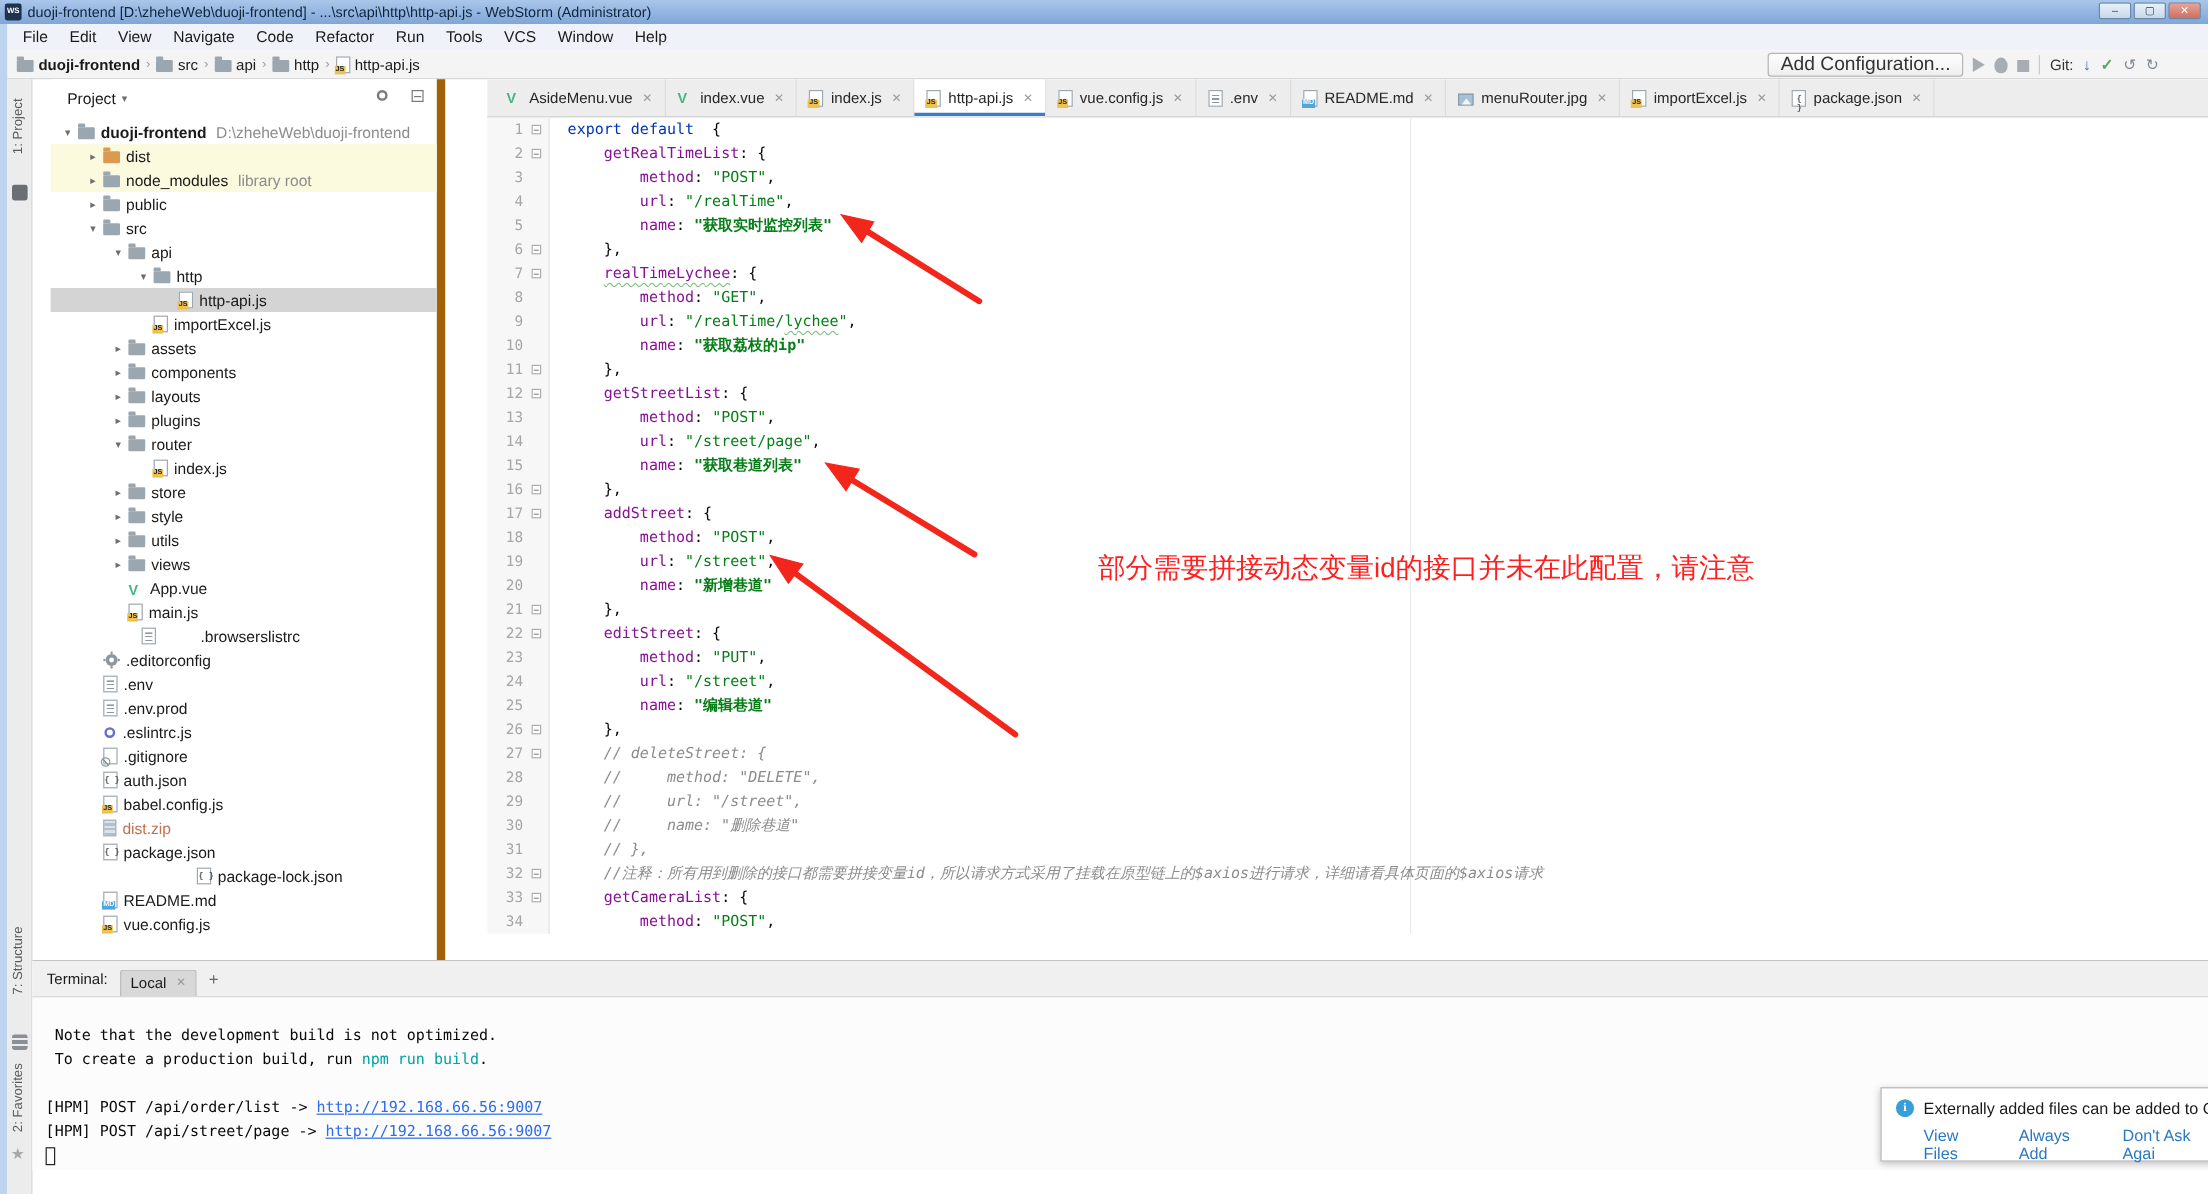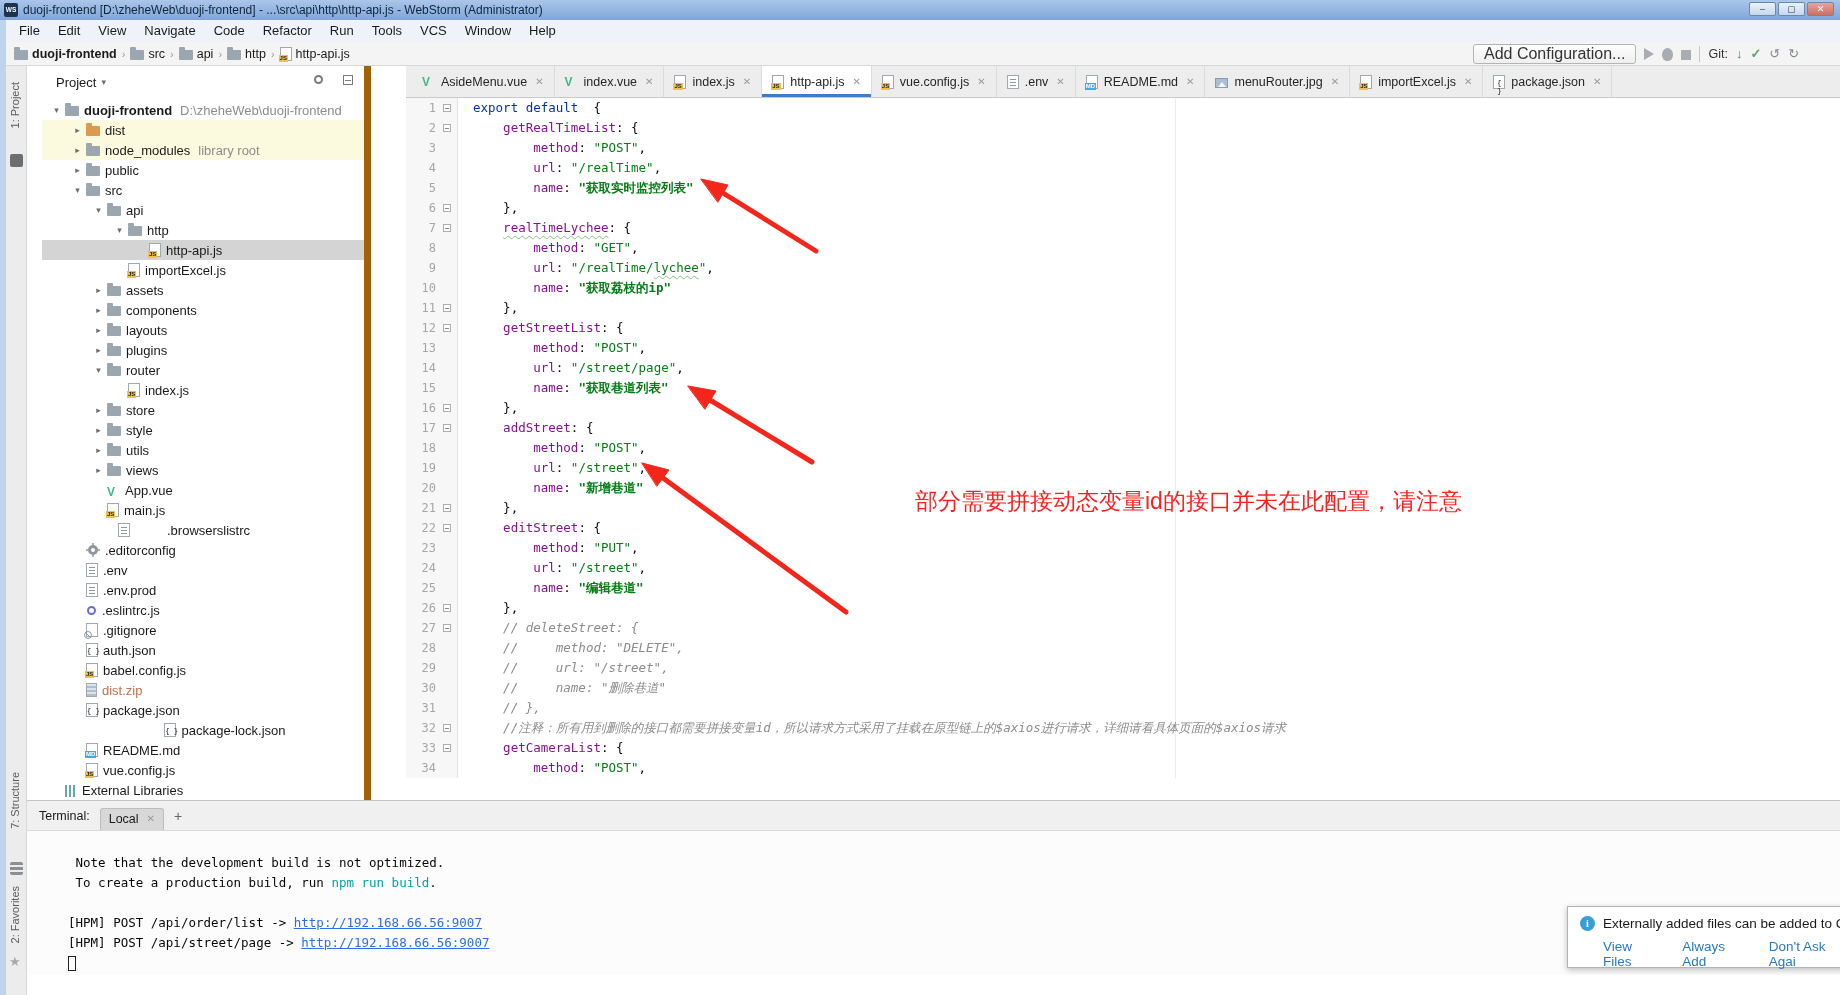--- a/index.html
+++ b/index.html
@@ -126,30 +126,30 @@
   .tk-p{color:#871094;}
   .tk-pt{color:#871094;text-decoration:underline wavy 1px #86c286;text-underline-offset:3px;}
   .tk-s{color:#067d17;}
   .tk-sw{color:#067d17;text-decoration:underline wavy 1px #86c286;text-underline-offset:3px;}
   .tk-sb{color:#067d17;font-weight:bold;}
   .tk-c{color:#8c8c8c;font-style:italic;}
   .tk-d{color:#080808;}
   .tk-cy{color:#00a3a3;}
   .tk-ln{color:#2e6ced;text-decoration:underline;}
   
-  .red-note{position:absolute;left:915px;top:458px;font-size:23px;color:#ff1f1f;z-index:40;white-space:nowrap;margin-top:28px;}
+  .red-note{position:absolute;left:915px;top:458px;font-size:23px;color:#ff1f1f;z-index:40;white-space:nowrap;}
   .arrows{position:absolute;left:0;top:0;width:1840px;height:995px;pointer-events:none;z-index:39;}
   
   .terminal{position:absolute;left:27px;top:800px;width:1813px;height:175px;background:#fcfcfc;border-top:1px solid #c4c4c4;}
   .term-tabs{height:30px;background:#f0f0f0;border-bottom:1px solid #dadada;display:flex;align-items:center;
              font-size:12.5px;padding-left:12px;gap:10px;}
   .term-tab{background:#d8d8d8;border:1px solid #bdbdbd;border-bottom:none;border-radius:3px 3px 0 0;
             padding:3px 8px 4px;display:flex;align-items:center;gap:6px;margin-top:6px;}
   .term-plus{color:#666;font-size:14px;}
-  .term-body{padding:2px 0 0 11px;margin-left:30px;}
+  .term-body{padding:2px 0 0 11px;}
   .term-line{height:20px;line-height:20px;font-family:"DejaVu Sans Mono",monospace;font-size:12.5px;white-space:pre;color:#1a1a1a;}
   .term-cursor{display:inline-block;width:8px;height:15px;border:1px solid #222;vertical-align:middle;}
   
   .statusbar{position:absolute;left:0;top:1003px;width:1840px;height:20px;background:#f0f0f0;
              border-top:1px solid #c6c6c6;display:flex;align-items:center;font-size:11.5px;color:#333;
              padding-left:30px;gap:26px;}
   .sb-item{display:flex;align-items:center;gap:5px;padding:1px 6px;border-radius:2px;}
   .sb-item.active{background:#dcdcdc;border:1px solid #b3b3b3;}
   .sb-ic-todo{width:10px;height:8px;background:repeating-linear-gradient(#6f7479 0 1px,transparent 1px 3px);}
   .sb-ic-term{width:12px;height:11px;background:#4d4d4d;border-radius:1px;color:#fff;
@@ -424,25 +424,20 @@
         </div>
         <div class="tree-row" style="padding-left: 27px;">
           <span class="chev"></span>
           <span class="ic ic-md"></span>
           <span class="tree-label">README.md</span>
         </div>
         <div class="tree-row" style="padding-left: 27px;">
           <span class="chev"></span>
           <span class="ic ic-js"></span>
           <span class="tree-label">vue.config.js</span>
-        </div>
-        <div class="tree-row" style="padding-left: 6px;">
-          <span class="chev"></span>
-          <span class="ic ic-lib"></span>
-          <span class="tree-label">External Libraries</span>
         </div>
       </div>
   </div>
 
   <div class="editor-area">
     <div class="tabbar" id="tabbar">
         <div class="tab">
           <span class="ic ic-vue"></span>
           <span class="tab-label">AsideMenu.vue</span>
           <span class="tab-close">✕</span>

